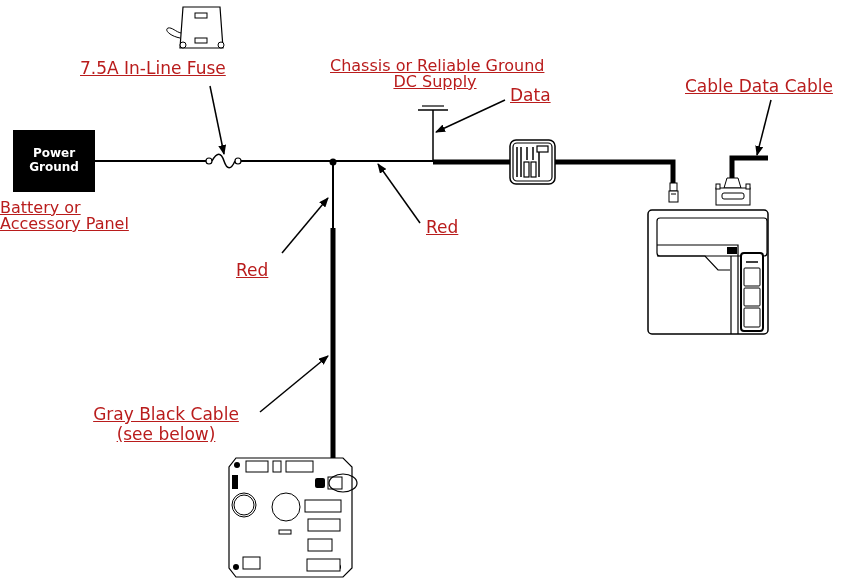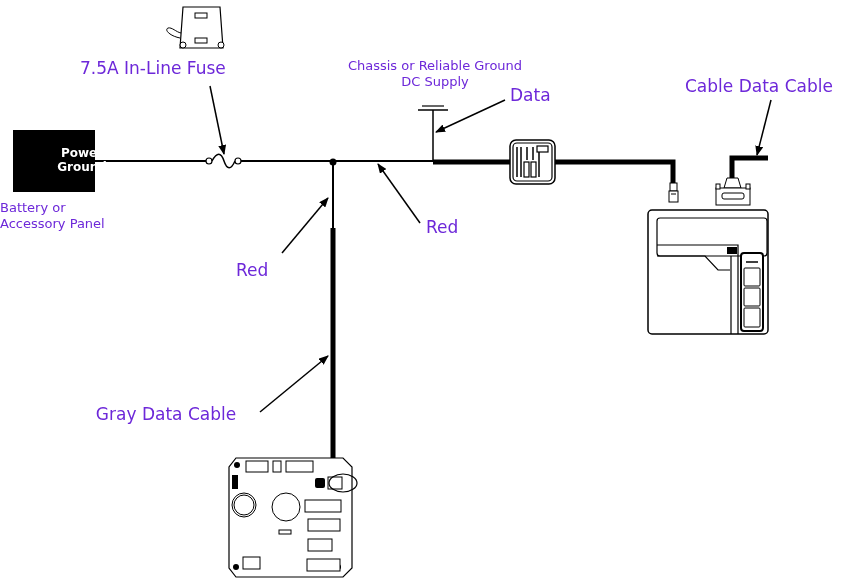--- a/index.html
+++ b/index.html
@@ -1,20 +1,20 @@
 <!DOCTYPE html>
 <html><head>
 <meta charset="utf-8">
 <style>
   html, body { margin:0; padding:0; background:#ffffff; }
   body { width:856px; height:582px; overflow:hidden; position:relative; font-family:"DejaVu Sans", sans-serif; color:#000; }
   svg { position:absolute; left:0; top:0; }
-  .lbl { position:absolute; white-space:nowrap; color:#6d28d9; }
+  .lbl { position:absolute; white-space:nowrap; color:#b91c1c;text-decoration:underline; }
   .big { font-size:17px; }
-  .sm { font-size:13px; }
+  .sm { font-size:16px; }
   .ps-text { position:absolute; color:#fff; font-weight:bold; font-size:12px; text-align:center; line-height:14px; }
 </style>
 </head>
 <body>
 
 <svg width="856" height="582" viewBox="0 0 856 582">
   <defs>
     <marker id="ah" markerWidth="10" markerHeight="8" refX="9" refY="4" orient="auto" markerUnits="userSpaceOnUse">
       <path d="M0,0 L10,4 L0,8 Z" fill="#000"></path>
     </marker>
@@ -121,35 +121,36 @@
   </g>
 
   <line x1="210" y1="86" x2="224" y2="154" stroke="#000" stroke-width="1.5" marker-end="url(#ah)"></line>
   <line x1="505" y1="100" x2="436" y2="132" stroke="#000" stroke-width="1.5" marker-end="url(#ah)"></line>
   <line x1="420" y1="223" x2="378" y2="164" stroke="#000" stroke-width="1.5" marker-end="url(#ah)"></line>
   <line x1="282" y1="253" x2="328" y2="198" stroke="#000" stroke-width="1.5" marker-end="url(#ah)"></line>
   <line x1="260" y1="412" x2="328" y2="356" stroke="#000" stroke-width="1.5" marker-end="url(#ah)"></line>
   <line x1="771" y1="100" x2="757" y2="155" stroke="#000" stroke-width="1.5" marker-end="url(#ah)"></line>
 </svg>
 
-<div class="ps-text" style="left:13px; top:146px; width:82px;padding-left:28px;">
+<div class="ps-text" style="left:13px; top:146px; width:82px;">
   <div>Power</div>
   <div>Ground</div>
 </div>
 <div class="lbl sm" style="left:0px; top:200px; width:108px; text-align:left; line-height:16px;">
   <div>Battery or</div>
   <div>Accessory Panel</div>
 </div>
 
 <div class="lbl big" style="left:80px; top:58px;">7.5A In-Line Fuse</div>
 
 <div class="lbl sm" style="left:330px; top:58px; width:210px; text-align:center; line-height:16px;">
   <div>Chassis or Reliable Ground</div>
   <div>DC Supply</div>
 </div>
 
 <div class="lbl big" style="left:510px; top:85px;">Data</div>
 <div class="lbl big" style="left:685px; top:76px;">Cable Data Cable</div>
 <div class="lbl big" style="left:426px; top:217px;">Red</div>
 <div class="lbl big" style="left:236px; top:260px;">Red</div>
 <div class="lbl big" style="left:72px; top:404px; width:188px; text-align:center; line-height:20px;">
-  <div>Gray Data Cable</div>
+  <div>Gray Black Cable</div>
+  <div>(see below)</div>
 </div>
 
 </body></html>

